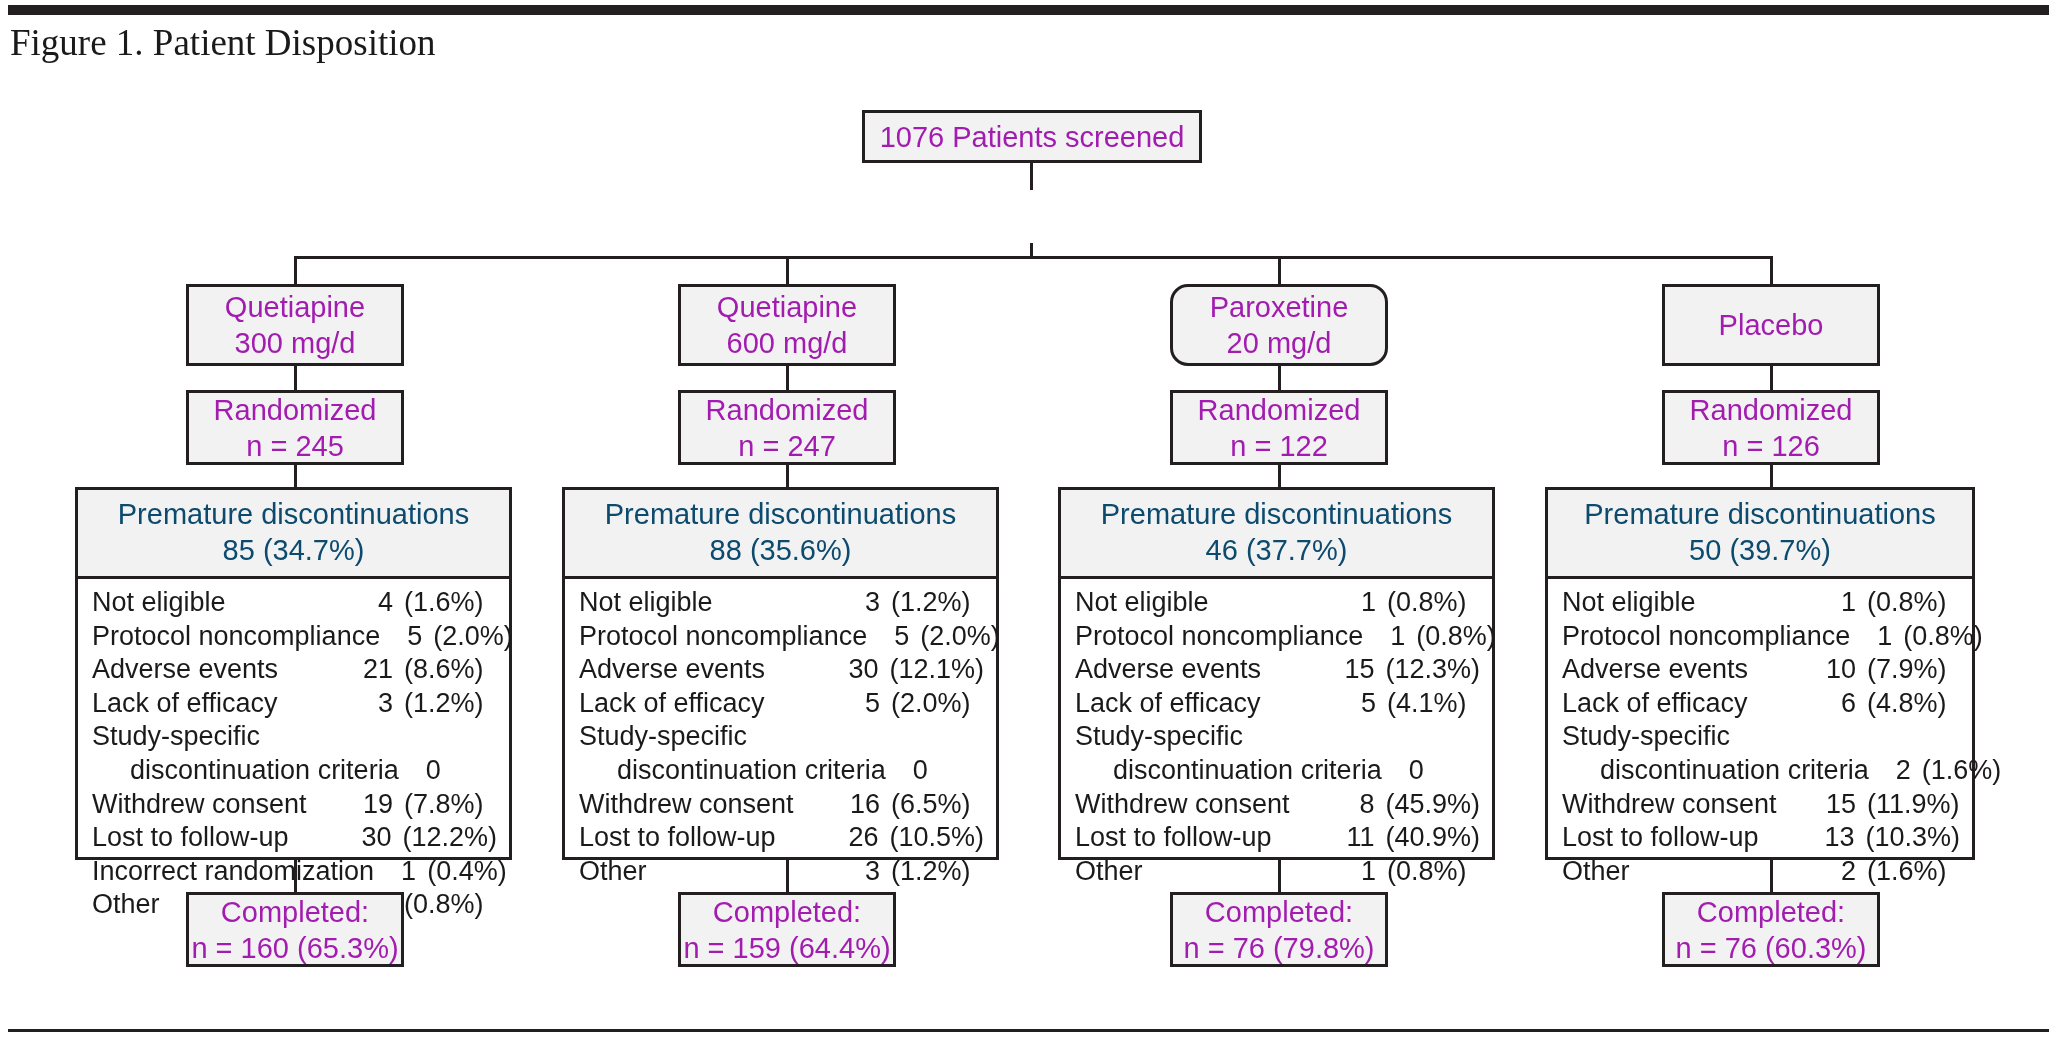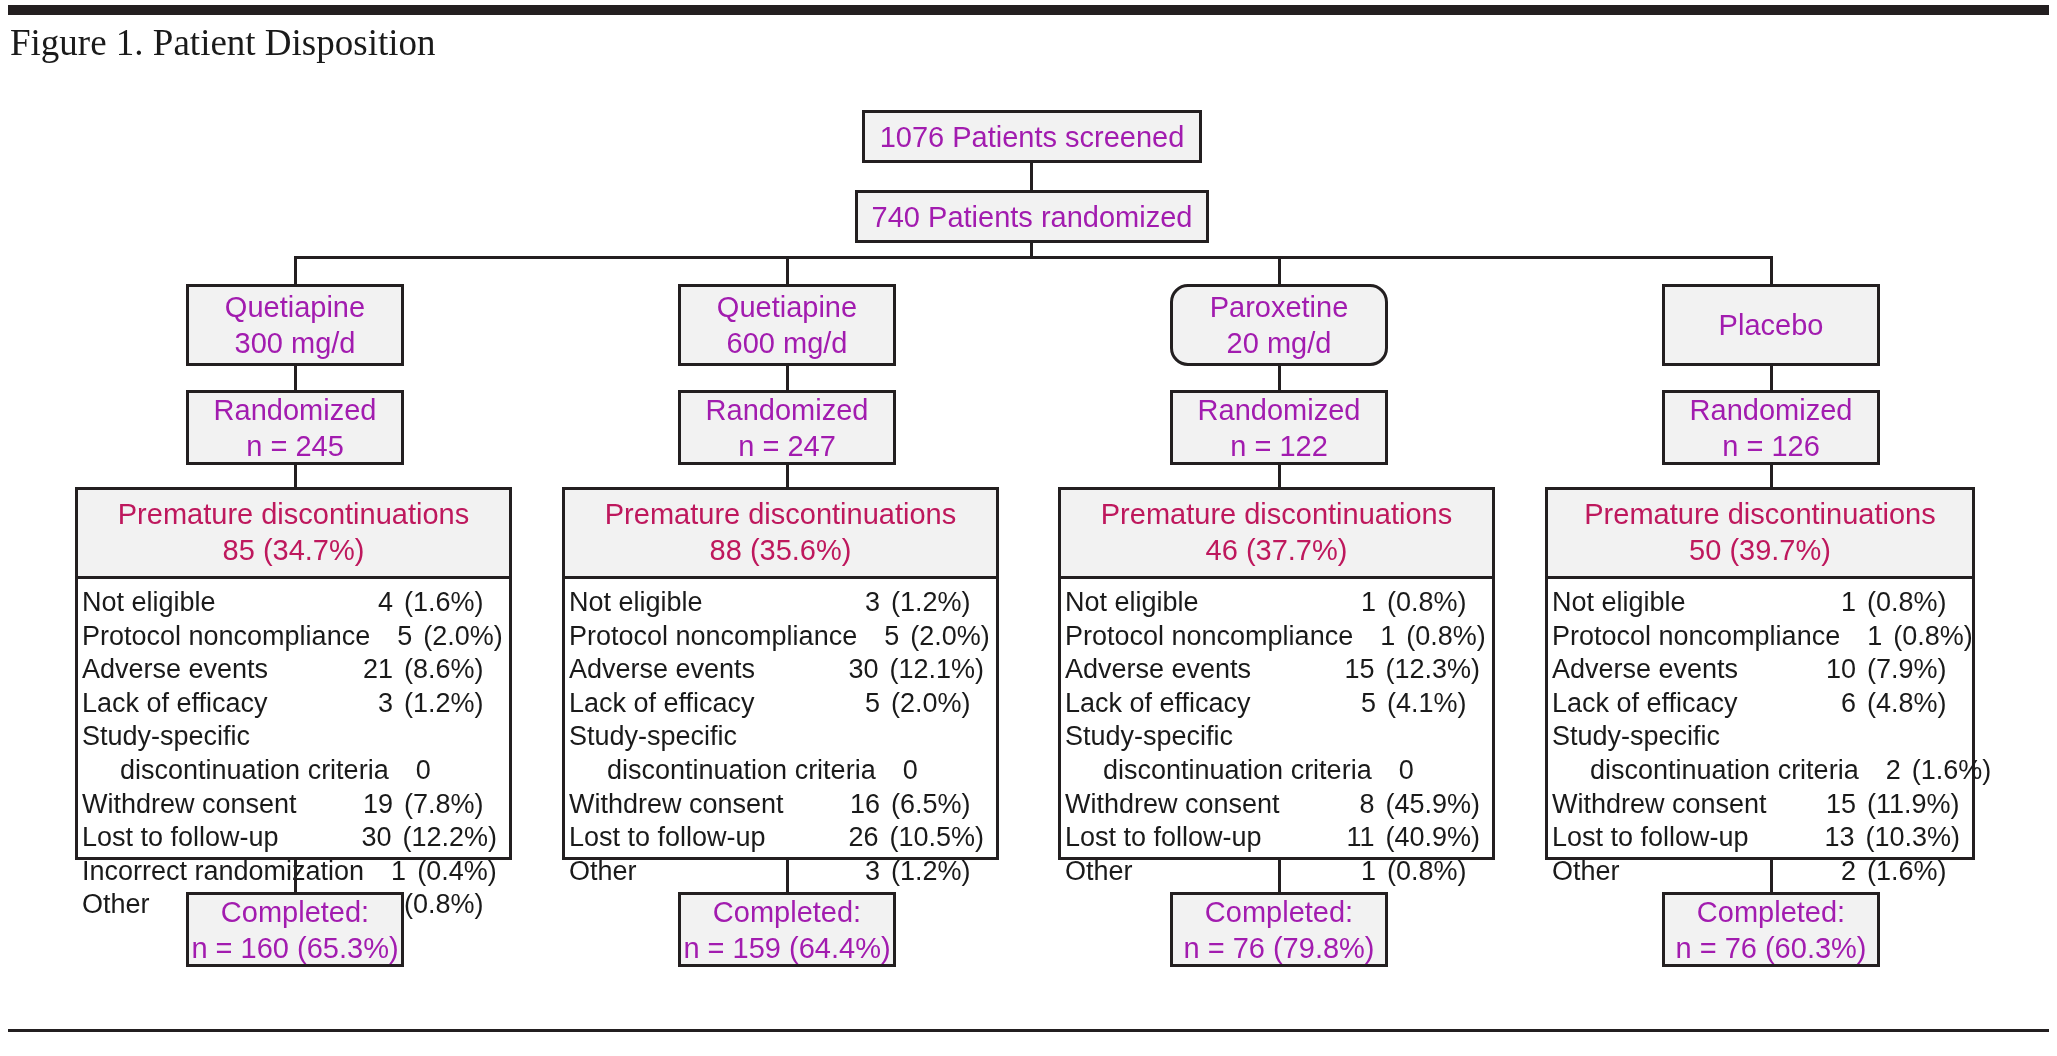--- a/index.html
+++ b/index.html
@@ -46,26 +46,26 @@
   .panel {
     position: absolute;
     border: 3px solid #231f20;
     background: #ffffff;
     display: flex; flex-direction: column;
   }
   .panel-head {
     background: #f2f2f2;
     border-bottom: 3px solid #231f20;
     text-align: center;
-    font-size: 29px; line-height: 36px; color: #be185d;
+    font-size: 29px; line-height: 36px; color: #0c4a6e;
     padding: 6px 0 8px 0;
   }
   .panel-body {
     flex: 1 1 auto;
-    padding: 7px 12px 0 4px;
+    padding: 7px 12px 0 14px;
   }
   .row {
     display: flex; align-items: baseline;
     font-size: 27px; line-height: 33.6px; color: #1a1a1a;
     white-space: nowrap;
   }
   .row .lbl { flex: 0 0 auto; }
   .row .spacer { flex: 1 1 auto; }
   .row .num {
     flex: 0 0 auto; text-align: right;
@@ -85,23 +85,20 @@
   <div class="topbar"></div>
 
   <div class="fig-title">Figure 1. Patient Disposition</div>
 
   <div class="box" style="left:862px; top:110px; width:340px; height:53px;">
     <div>1076 Patients screened</div>
   </div>
 
   <div class="vline" style="left:1030px; top:163px; height:27px;"></div>
 
-  <div class="box" style="left:855px; top:190px; width:354px; height:53px;">
-    <div>740 Patients randomized</div>
-  </div>
 
   <div class="vline" style="left:1030px; top:243px; height:16px;"></div>
 
   <div class="hline" style="left:294px; top:256px; width:1479px;"></div>
 
   <div id="arms-layer">
       <div class="vline" style="left:294px; top:256px; height:28px;"></div>
       <div class="box" style="left:186px; top:284px; width:218px; height:82px;">
         <div>Quetiapine</div>
         <div class="l2">300 mg/d</div>

